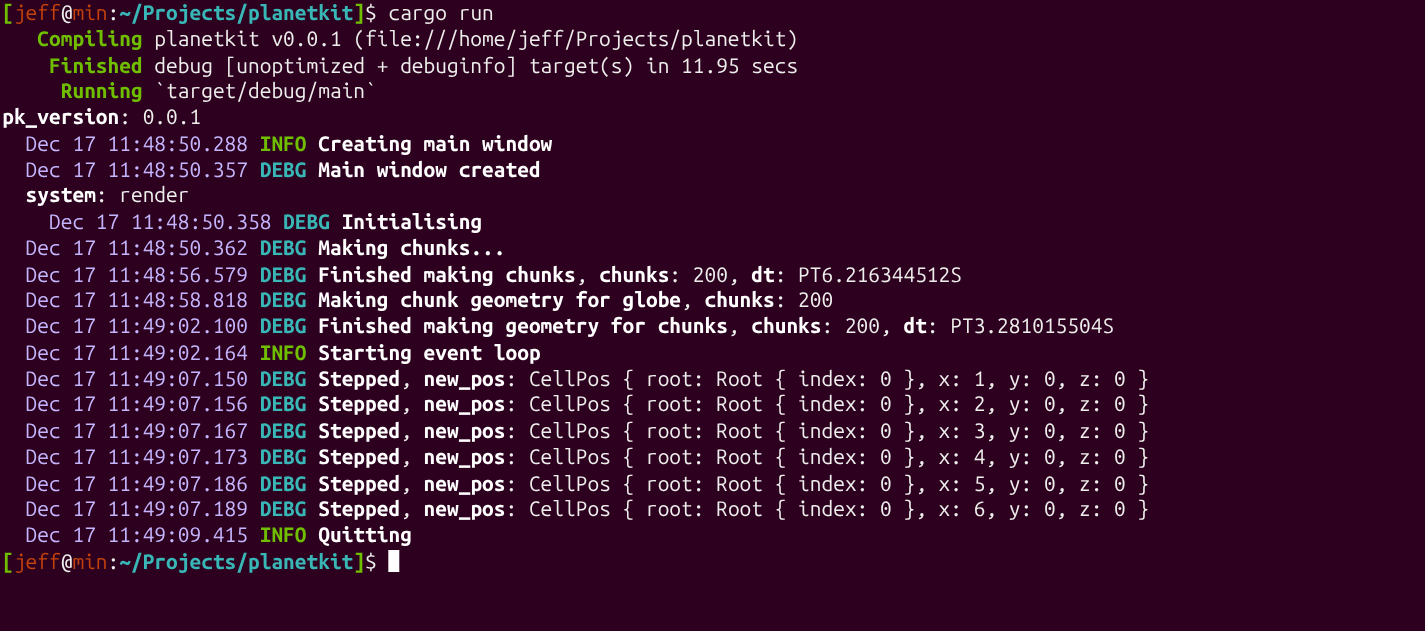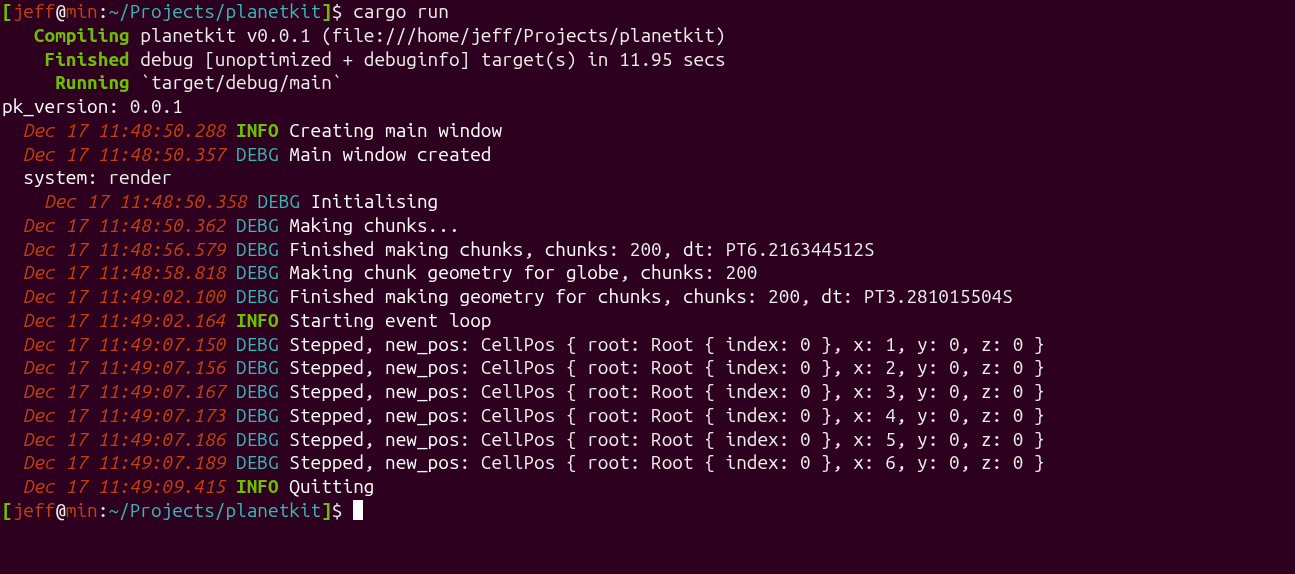--- a/index.html
+++ b/index.html
@@ -13,25 +13,25 @@
     width: 1295px;
     height: 574px;
     overflow: hidden;
   }
   .terminal {
     white-space: pre;
     padding: 0 2px;
   }
   .line { display: block; }
   .green-bold { color: #6fbf00; font-weight: bold; }
-  .cyan-bold { color: #39b7b7; font-weight: normal; }        
+  .cyan-bold { color: #39b7b7; font-weight: bold; }        
   .orange { color: #c2410c; }
   .white { color: #eeeeec; }
-  .white-bold { color: #ffffff; font-weight: normal; }
-  .dim { color: #c2410c; font-style: italic; }
+  .white-bold { color: #ffffff; font-weight: bold; }
+  .dim { color: #c4b5fd; }
   .cursor {
     display: inline-block;
     width: 10px;
     height: 20px;
     background: #ffffff;
     vertical-align: -3px;
   }
 </style>
 </head>
 <body>

